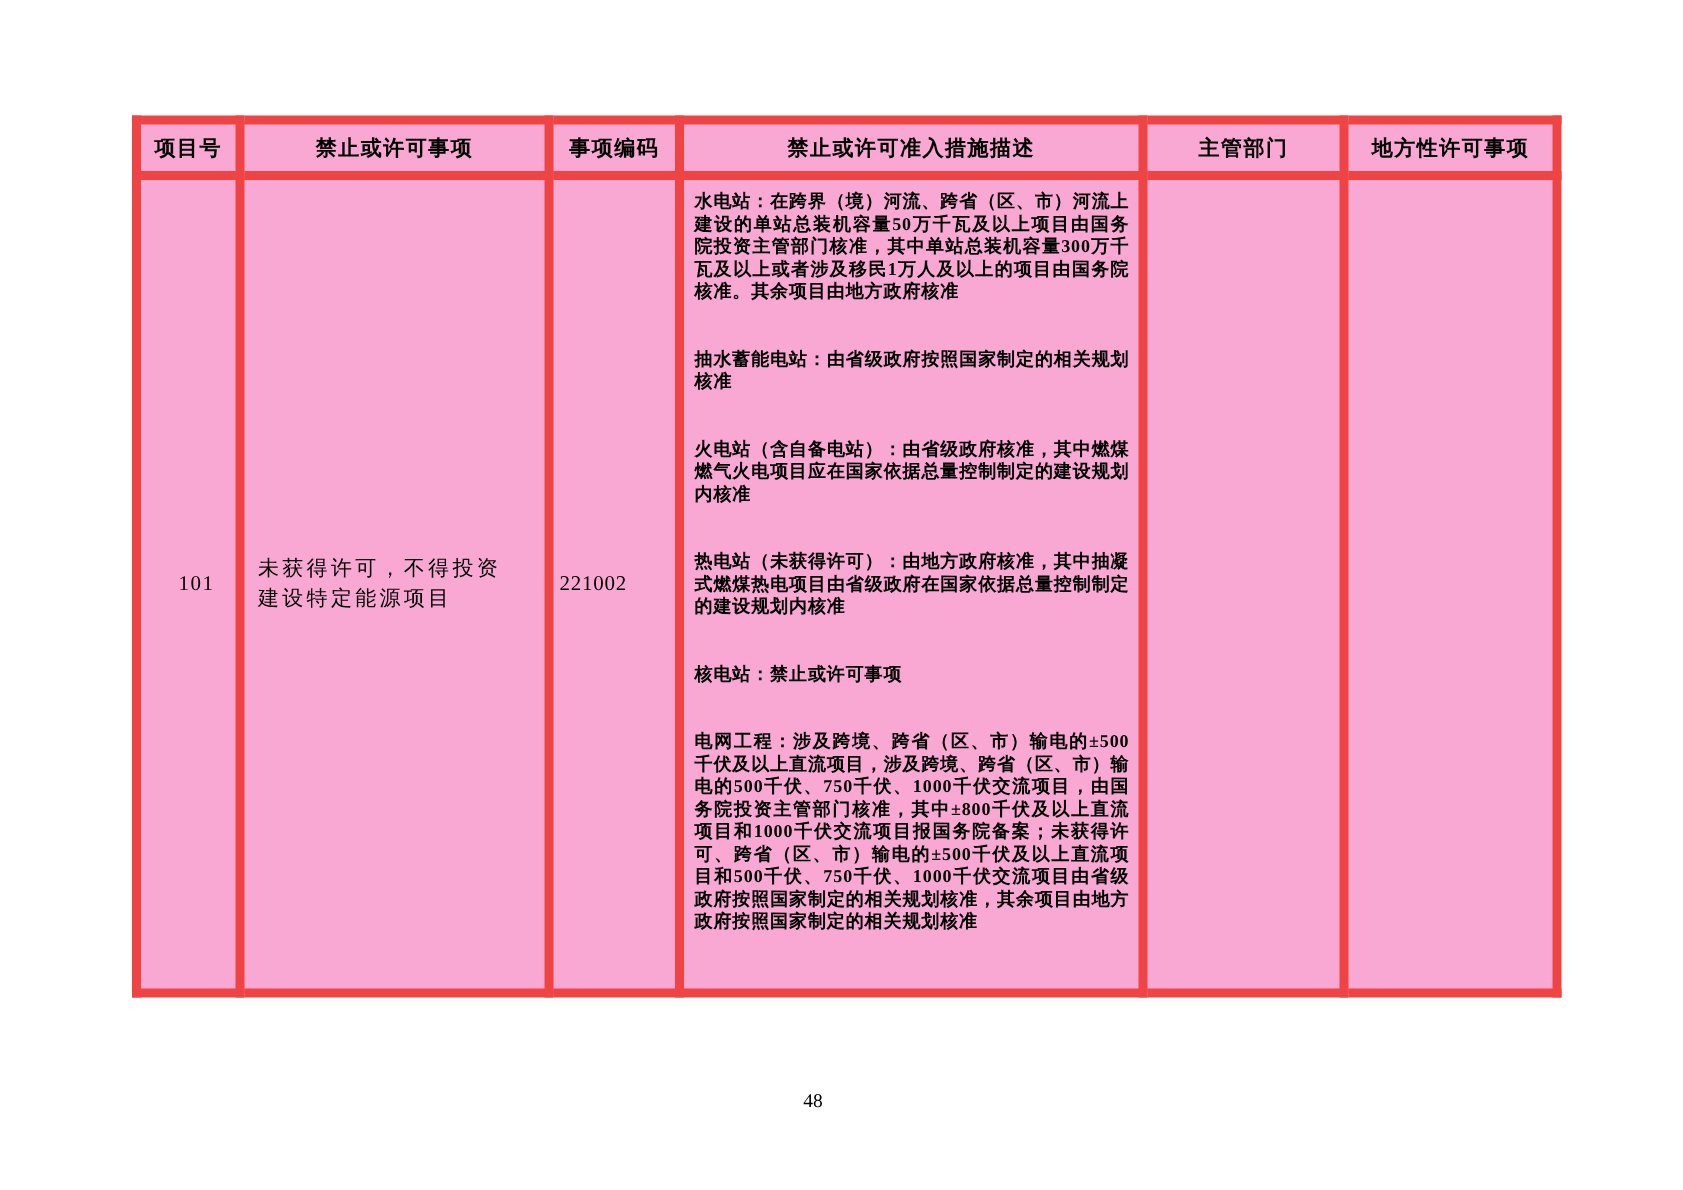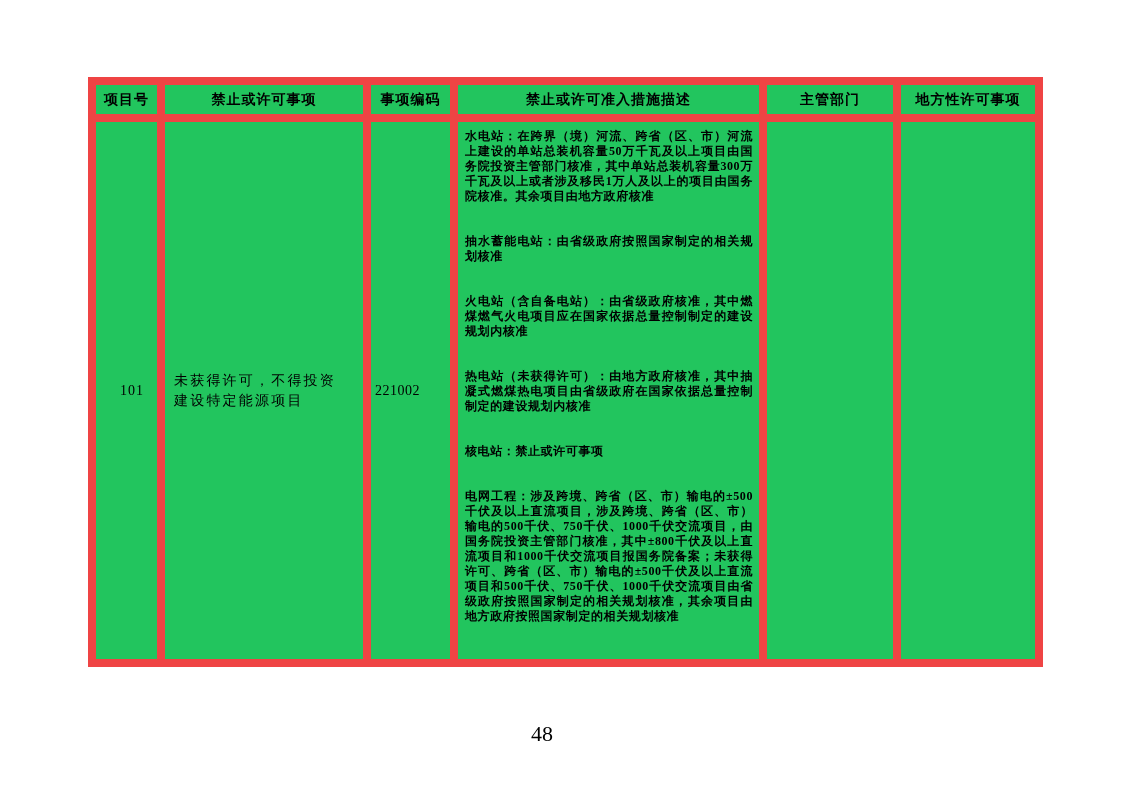--- a/index.html
+++ b/index.html
@@ -19,23 +19,23 @@
   table.doc-table {
     position: absolute;
     left: 88px;
     top: 77px;
     width: 947px;
     border-collapse: collapse;
     table-layout: fixed;
   }
   table.doc-table th,
   table.doc-table td {
-    border: 8px solid #ef4444;
+    border: 6px solid #ef4444;
     box-sizing: border-box;
-    background: #22c55e;
+    background: #f9a8d4;
   }
   table.doc-table th {
     height: 37px;
     font-size: 14px;
     font-weight: bold;
     text-align: center;
     vertical-align: middle;
     letter-spacing: 1px;
     padding: 0 2px;
   }
@@ -79,21 +79,21 @@
   }
   td.c-empty {
     vertical-align: top;
   }
   .page-number {
     position: absolute;
     left: 0;
     top: 722px;
     width: 1084px;
     text-align: center;
-    font-size: 22px;
+    font-size: 13px;
     line-height: 24px;
   }
 </style>
 </head>
 <body>
 
 <div class="page">
   <table class="doc-table">
     <colgroup>
       <col style="width:69px">

